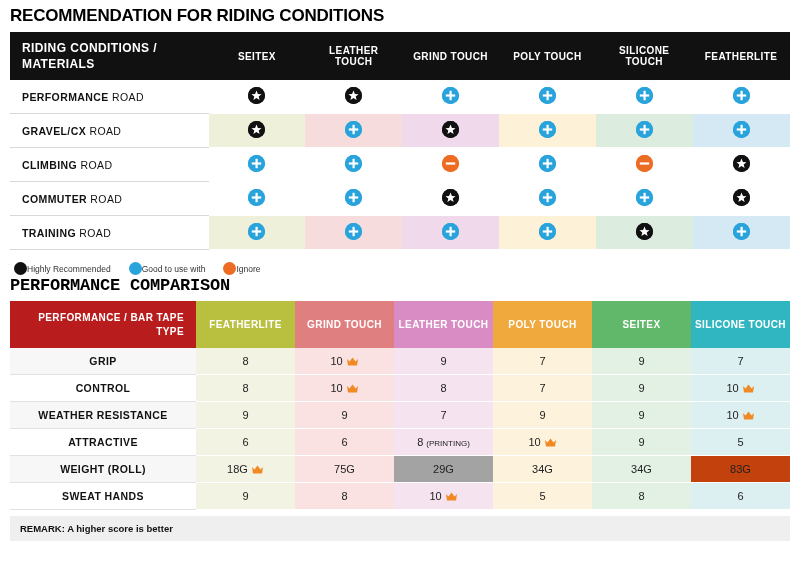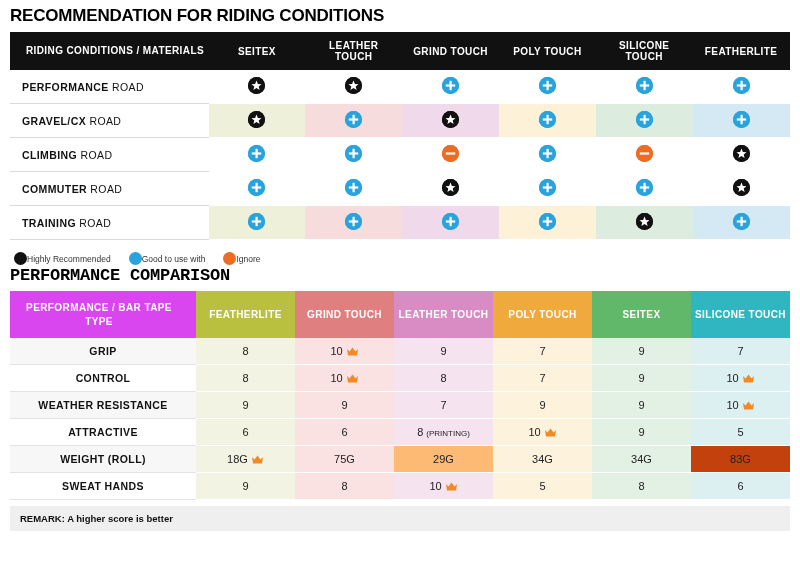--- a/index.html
+++ b/index.html
@@ -19,21 +19,21 @@
   h1.section-title.second{margin-top:1px;font-family:Liberation Mono, monospace;}
 
   table{border-collapse:collapse;width:780px;table-layout:fixed;}
 
   
   .t1 thead th{
     background:#111;color:#fff;font-size:10px;font-weight:bold;
     letter-spacing:0.4px;padding:8px 4px;text-align:center;vertical-align:middle;
     border-right:1px solid #111;
   }
-  .t1 thead th.first{text-align:right;padding-left:12px;font-size:10px;line-height:1.35;}
+  .t1 thead th.first{text-align:left;padding-left:12px;font-size:12px;line-height:1.35;}
   .t1 tbody td{
     height:31px;font-size:10.5px;text-align:center;vertical-align:middle;
     border-bottom:1px solid #ffffff;
   }
   .t1 tbody td.rowlabel{
     text-align:left;padding-left:12px;font-weight:bold;letter-spacing:0.4px;
     font-size:10.5px;background:#fff;border-bottom:1px solid #d9d9d9;color:#111;
   }
   .t1 tbody td.rowlabel span.light{font-weight:normal;}
   .t1 tbody tr:last-child td.rowlabel{border-bottom:1px solid #d9d9d9;}
@@ -50,21 +50,21 @@
   .legend{display:flex;align-items:center;gap:18px;margin:12px 0 0 4px;font-size:8.5px;color:#333;}
   .legend .item{display:flex;align-items:center;}
   .legend .icon{width:13px;height:13px;line-height:13px;font-size:9px;}
 
   
   .t2 thead th{
     font-size:10px;font-weight:bold;letter-spacing:0.4px;padding:10px 4px;
     text-align:center;vertical-align:middle;color:#fff;
   }
   .t2 thead th.first{
-    background:#d946ef;color:#fff;text-align:center;padding-right:12px;line-height:1.35;
+    background:#b91c1c;color:#fff;text-align:right;padding-right:12px;line-height:1.35;
   }
   .t2 tbody td{
     height:24px;font-size:11px;text-align:center;vertical-align:middle;
     border-bottom:1px solid #ffffff;color:#222;
   }
   .t2 tbody td.rowlabel{
     text-align:center;font-weight:bold;letter-spacing:0.4px;font-size:10.5px;
     border-bottom:1px solid #e2e2e2;color:#111;
   }
   .t2 .val{position:relative;display:inline-block;}
@@ -331,21 +331,21 @@
             </svg></td>
           <td style="background: rgb(227, 240, 228);"><span class="val">9</span></td>
           <td style="background: rgb(220, 240, 242);"><span class="val">5</span></td>
         </tr>
         <tr>
           <td class="rowlabel" style="background: rgb(247, 247, 247);">WEIGHT (ROLL)</td>
           <td style="background: rgb(242, 243, 226);"><span class="val">18G</span><svg class="crown" width="13" height="11" viewBox="0 0 13 11">
               <path d="M1 3 L3.5 5.5 L6.5 1.5 L9.5 5.5 L12 3 L11 9.5 L2 9.5 Z" fill="#f08a24"></path>
             </svg></td>
           <td style="background: rgb(250, 226, 226);"><span class="val">75G</span></td>
-          <td style="background: #fdba74; margin-left: 12px;"><span class="val">29G</span></td>
+          <td style="background: #a3a3a3; margin-left: 12px;"><span class="val">29G</span></td>
           <td style="background: rgb(253, 243, 221);"><span class="val">34G</span></td>
           <td style="background: rgb(227, 240, 228);"><span class="val">34G</span></td>
           <td style="background: #c2410c;"><span class="val">83G</span></td>
         </tr>
         <tr>
           <td class="rowlabel" style="background: rgb(255, 255, 255);">SWEAT HANDS</td>
           <td style="background: rgb(242, 243, 226);"><span class="val">9</span></td>
           <td style="background: rgb(250, 226, 226);"><span class="val">8</span></td>
           <td style="background: rgb(245, 227, 240);"><span class="val">10</span><svg class="crown" width="13" height="11" viewBox="0 0 13 11">
               <path d="M1 3 L3.5 5.5 L6.5 1.5 L9.5 5.5 L12 3 L11 9.5 L2 9.5 Z" fill="#f08a24"></path>

